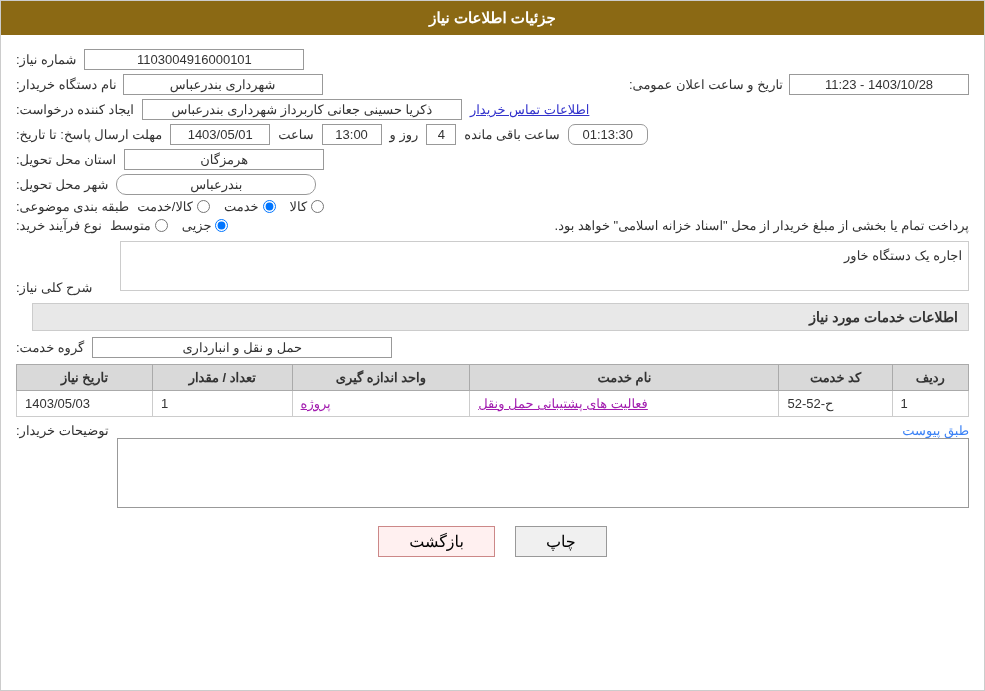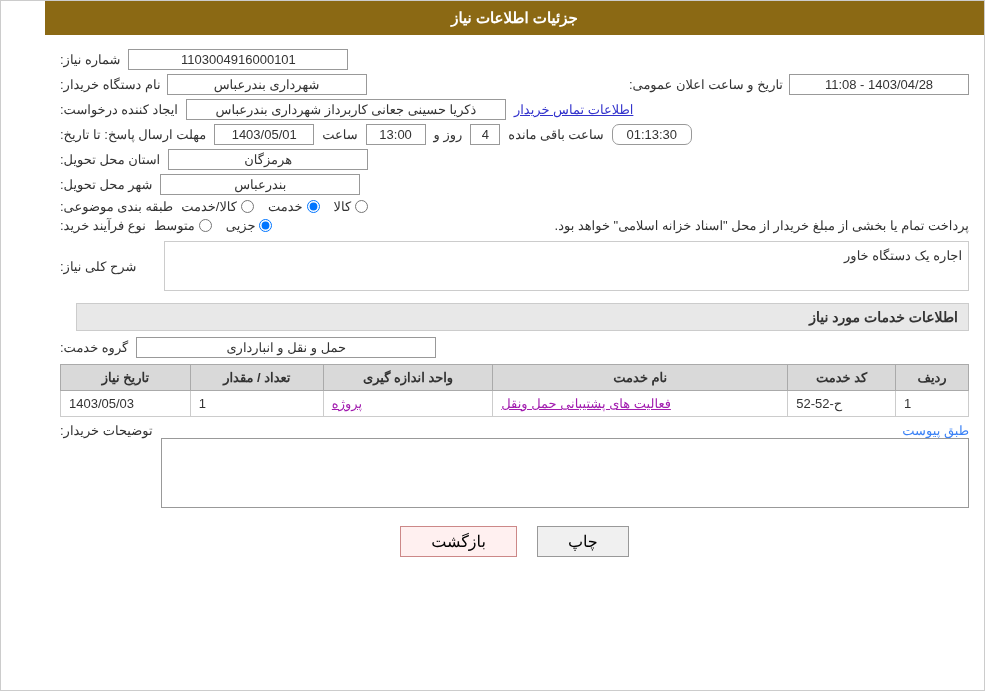--- a/index.html
+++ b/index.html
@@ -8,21 +8,20 @@
       font-size: 13px;
       background: #f0f0f0;
       direction: rtl;
       color: #333;
     }
     .page-wrapper {
       width: 985px;
       min-height: 691px;
       background: #fff;
       border: 1px solid #ccc;
-      padding-left: 44px;
     }
     .header-bar {
       background: #8B6914;
       color: #fff;
       text-align: center;
       padding: 8px 10px;
       font-size: 15px;
       font-weight: bold;
     }
     .main-content {
@@ -147,21 +146,21 @@
 
   <div class="main-content">
 
     <div class="row-line" style="justify-content: flex-end;">
       <span class="inline-box" style="min-width:220px; text-align:center;">1103004916000101</span>
       <span class="lbl">شماره نیاز:</span>
     </div>
 
     <div class="row-line" style="justify-content: space-between;">
       <div style="display:flex;align-items:center;gap:6px;">
-        <span class="inline-box" style="min-width:180px;">1403/04/28 - 11:08</span>
+        <span class="inline-box" style="min-width:180px;">1403/10/28 - 11:23</span>
         <span class="lbl">تاریخ و ساعت اعلان عمومی:</span>
       </div>
       <div style="display:flex;align-items:center;gap:6px;">
         <span class="inline-box" style="min-width:200px;">شهرداری بندرعباس</span>
         <span class="lbl">نام دستگاه خریدار:</span>
       </div>
     </div>
 
     <div class="row-line" style="justify-content: flex-end;">
       <span class="link-text">اطلاعات تماس خریدار</span>
@@ -179,21 +178,21 @@
       <span class="inline-box" style="min-width:100px;">1403/05/01</span>
       <span class="lbl">مهلت ارسال پاسخ: تا تاریخ:</span>
     </div>
 
     <div class="row-line" style="justify-content: flex-end;">
       <span class="inline-box" style="min-width:200px;">هرمزگان</span>
       <span class="lbl">استان محل تحویل:</span>
     </div>
 
     <div class="row-line" style="justify-content: flex-end;">
-      <span class="inline-box" style="min-width:200px;">بندرعباس</span>
+      <span class="inline-box" style="min-width:200px;border-radius:10px;">بندرعباس</span>
       <span class="lbl">شهر محل تحویل:</span>
     </div>
 
     <div class="row-line" style="justify-content: flex-end;">
       <div class="radio-group">
         <div class="radio-item">
           <span>کالا/خدمت</span>
           <input type="radio" name="category" style="">
         </div>
         <div class="radio-item">
@@ -216,21 +215,21 @@
           <input type="radio" name="purchase_type" style="">
         </div>
         <div class="radio-item">
           <span>جزیی</span>
           <input type="radio" name="purchase_type" checked="" style="">
         </div>
       </div>
       <span class="lbl">نوع فرآیند خرید:</span>
     </div>
 
-    <div class="row-line" style="justify-content: flex-end; align-items: center; gap: 28px;">
+    <div class="row-line" style="justify-content: flex-end; align-items: flex-end; gap: 28px;">
       <div class="bordered-area" style="flex:1; min-height:50px;">
         <span>اجاره یک دستگاه خاور</span>
       </div>
       <span class="lbl" style="white-space:nowrap;">شرح کلی نیاز:</span>
     </div>
 
     <div class="section-header">اطلاعات خدمات مورد نیاز</div>
 
     <div class="row-line" style="justify-content: flex-end;">
       <span class="inline-box" style="min-width:300px;">حمل و نقل و انبارداری</span>

